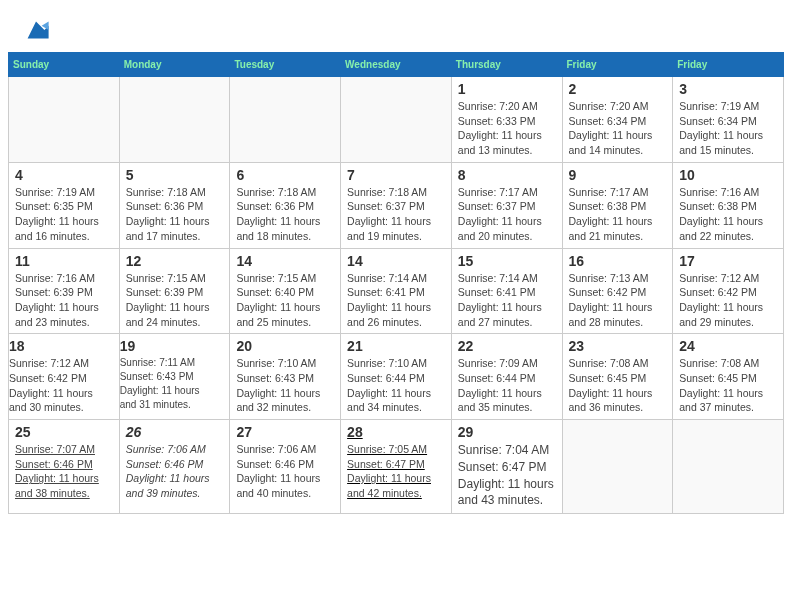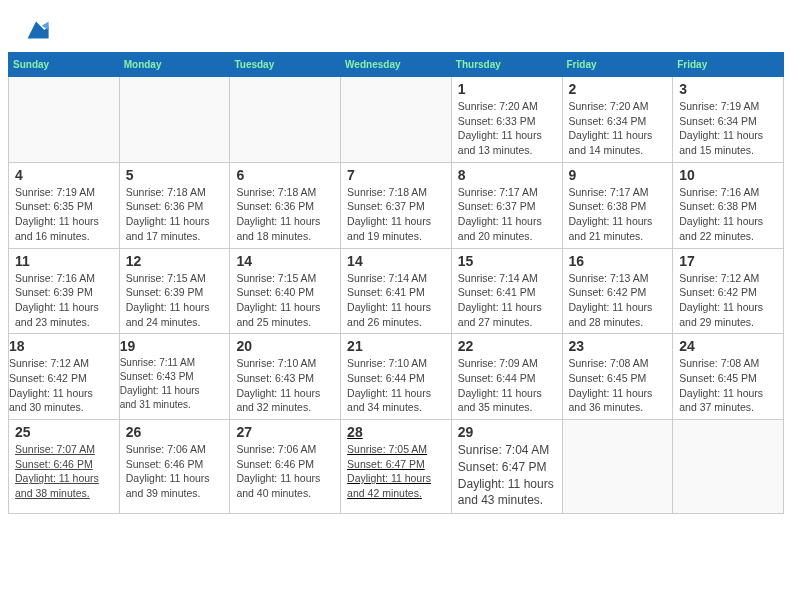--- a/index.html
+++ b/index.html
@@ -245,21 +245,21 @@
         </td>
       </tr>
       <tr>
         <td class="calendar-cell" style="min-height: 88px; vertical-align: top; padding: 4px 6px; border: 1px solid rgb(204, 204, 204); width: 110px;">
           <div class="day-num">25</div>
           <div class="cell-info" style="font-size: 10.5px; line-height: 1.4; color: rgb(68, 68, 68); white-space: pre-line; text-decoration: underline;">Sunrise: 7:07 AM
 Sunset: 6:46 PM
 Daylight: 11 hours
 and 38 minutes.</div>
         </td>
-        <td class="calendar-cell" style="min-height: 88px; vertical-align: top; padding: 4px 6px; border: 1px solid rgb(204, 204, 204); width: 110px;">
+        <td class="calendar-cell" style="min-height: 88px; vertical-align: top; padding: 4px 6px; border: 1px solid rgb(204, 204, 204); width: 110px; font-style: italic;">
           <div class="day-num">26</div>
           <div class="cell-info" style="font-size: 10.5px; line-height: 1.4; color: rgb(68, 68, 68); white-space: pre-line;">Sunrise: 7:06 AM
 Sunset: 6:46 PM
 Daylight: 11 hours
 and 39 minutes.</div>
         </td>
         <td class="calendar-cell" style="min-height: 88px; vertical-align: top; padding: 4px 6px; border: 1px solid rgb(204, 204, 204); width: 110px;">
           <div class="day-num">27</div>
           <div class="cell-info" style="font-size: 10.5px; line-height: 1.4; color: rgb(68, 68, 68); white-space: pre-line;">Sunrise: 7:06 AM
 Sunset: 6:46 PM

